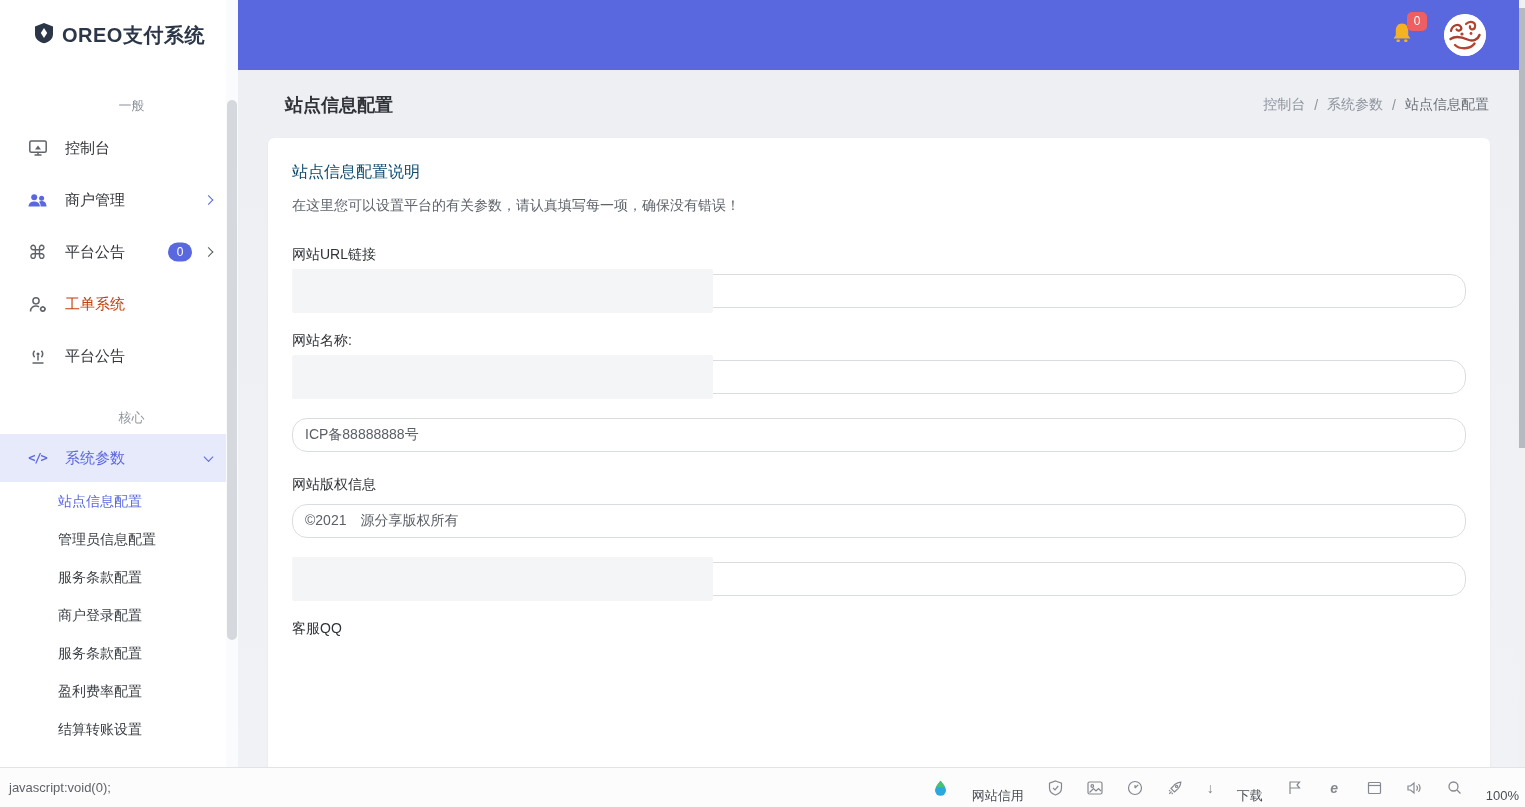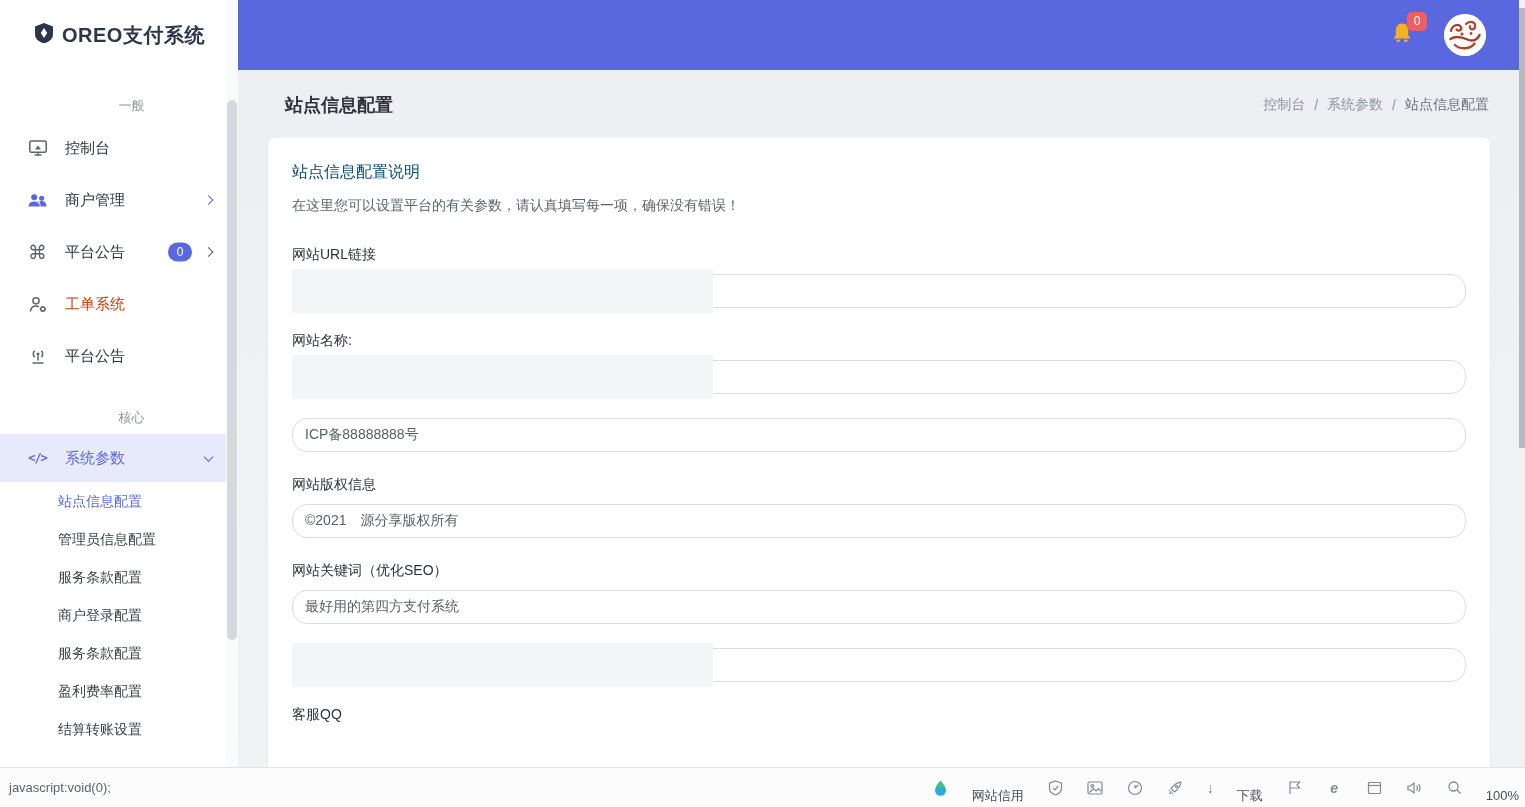--- a/index.html
+++ b/index.html
@@ -237,26 +237,20 @@
           </div>
         </div>
 
         <div class="form-group">
           <div class="form-label">网站版权信息</div>
           <div class="input-wrap">
             <input class="text-input" type="text" value="©2021　源分享版权所有" style="">
           </div>
         </div>
 
-        <div class="form-group">
-          <div class="form-label">网站关键词（优化SEO）</div>
-          <div class="input-wrap">
-            <input class="text-input" type="text" value="最好用的第四方支付系统" style="">
-          </div>
-        </div>
 
         <div class="form-group">
           <div class="input-wrap">
             <input class="text-input" type="text" value="" style="">
             <div class="redact"></div>
           </div>
         </div>
 
         <div class="form-group">
           <div class="form-label">客服QQ</div>

